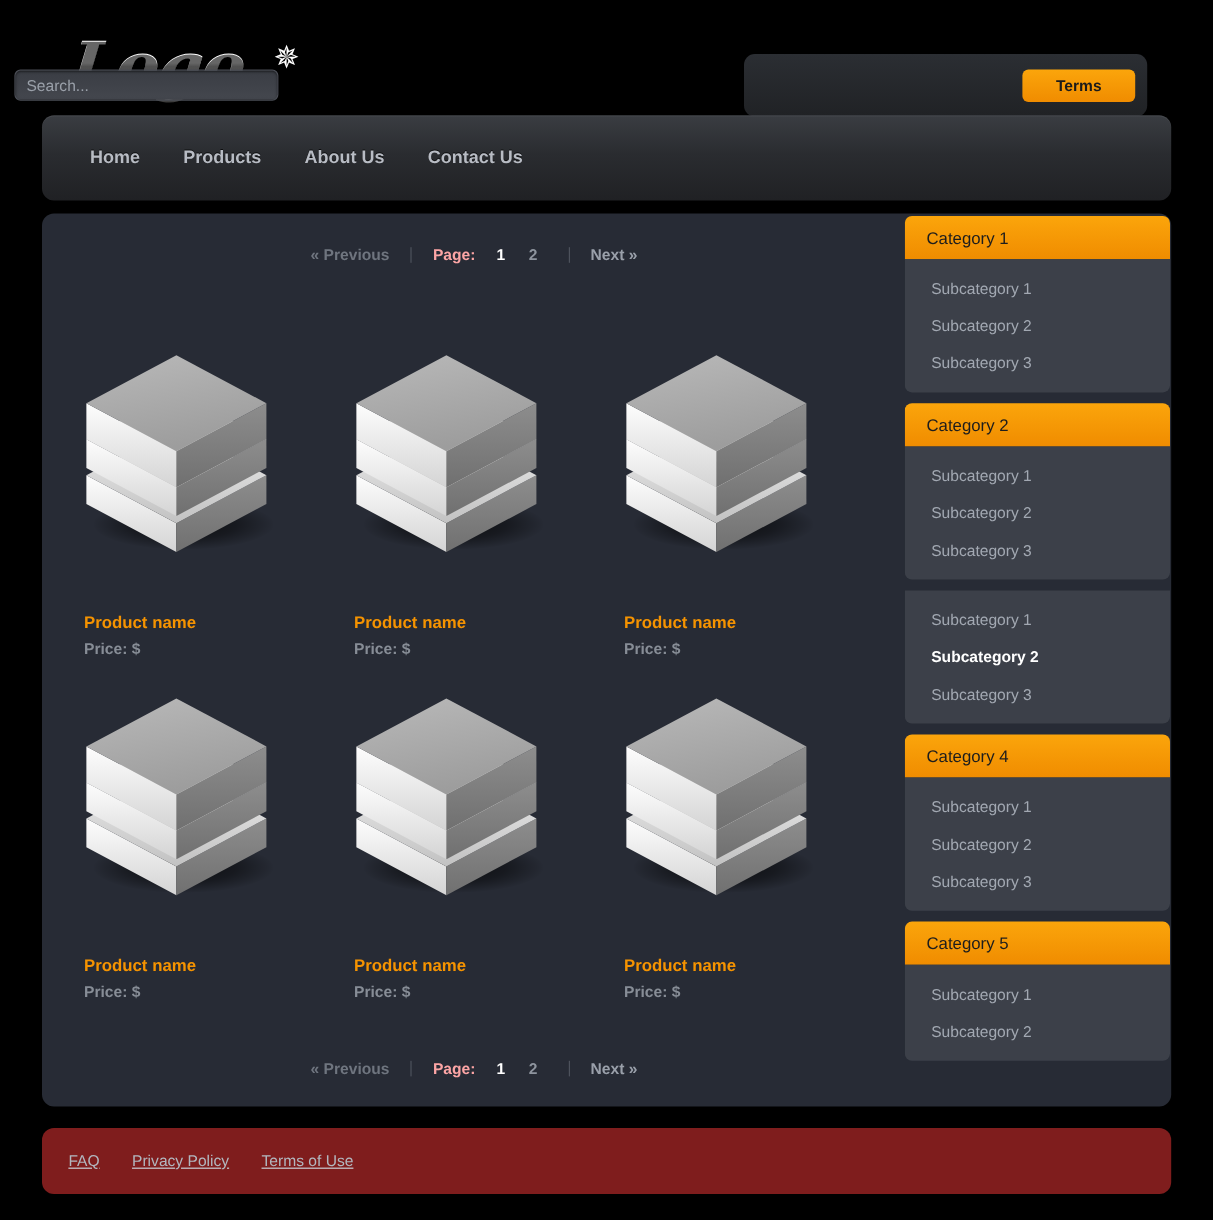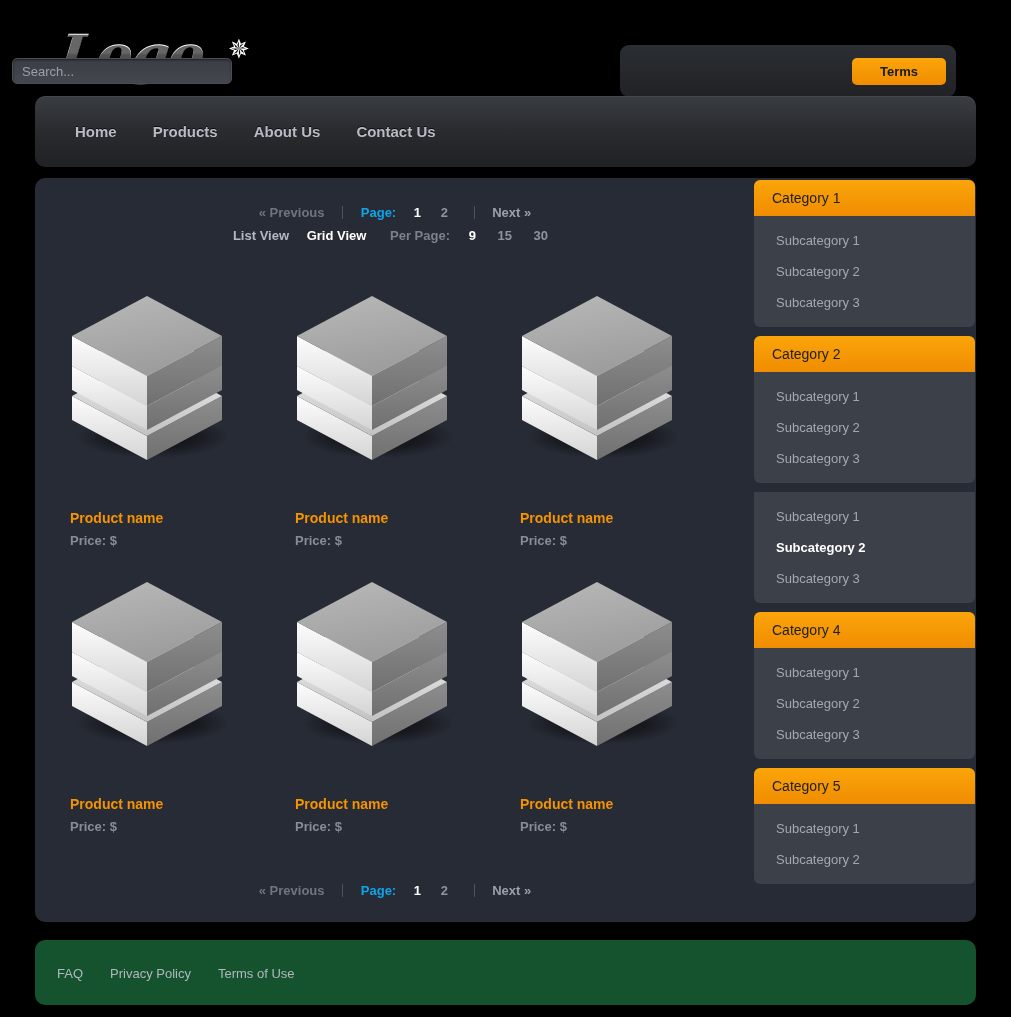--- a/index.html
+++ b/index.html
@@ -165,21 +165,21 @@
   }
   .pg-prev { color: #6f757f; }
   .pg-sep {
     display: inline-block;
     width: 1px;
     height: 13px;
     background: #4d525c;
     margin: 0 14px -2px 14px;
   }
   .pg-label {
-    color: #0ea5e9;
+    color: #fca5a5;
     font-weight: bold;
     margin-right: 6px;
   }
   .pg-num {
     color: #8e949e;
     font-weight: bold;
     margin: 0 8px;
     cursor: pointer;
     text-decoration: none;
   }
@@ -313,23 +313,24 @@
     cursor: pointer;
   }
   .subcat-link.active { color: #ffffff; font-weight: bold; }
 
   
   #footer {
     position: absolute;
     left: 35px;
     top: 940px;
     width: 941px;
-    height: 65px;
-    background: #14532d;
+    height: 55px;
+    background: #7f1d1d;
     border-radius: 10px;
+    text-decoration: underline;
   }
   #footer-nav {
     list-style: none;
     display: flex;
     align-items: center;
     height: 100%;
     padding-left: 22px;
   }
   #footer-nav li { margin-right: 27px; }
   .footer-link {
@@ -368,28 +369,20 @@
   <div class="pagination" id="pagination-top">
     <a class="pg-prev">« Previous</a>
     <span class="pg-sep"></span>
     <span class="pg-label">Page:</span>
     <a class="pg-num active">1</a>
     <a class="pg-num">2</a>
     <span class="pg-sep"></span>
     <a class="pg-next">Next »</a>
   </div>
 
-  <div id="view-options">
-    <a class="view-link">List View</a>
-    <a class="view-link active">Grid View</a>
-    <span class="perpage-label">Per Page:</span>
-    <a class="perpage-num active">9</a>
-    <a class="perpage-num">15</a>
-    <a class="perpage-num">30</a>
-  </div>
 
   <div id="product-grid">
 
     <div class="product-row">
       <div class="product-card">
         <div class="product-image">
           <div class="slab-shadow"></div>
           <svg class="slab-stack" viewBox="0 0 190 200">
             <defs>
               <linearGradient id="topFaceG" x1="0" y1="0" x2="0.35" y2="1">

